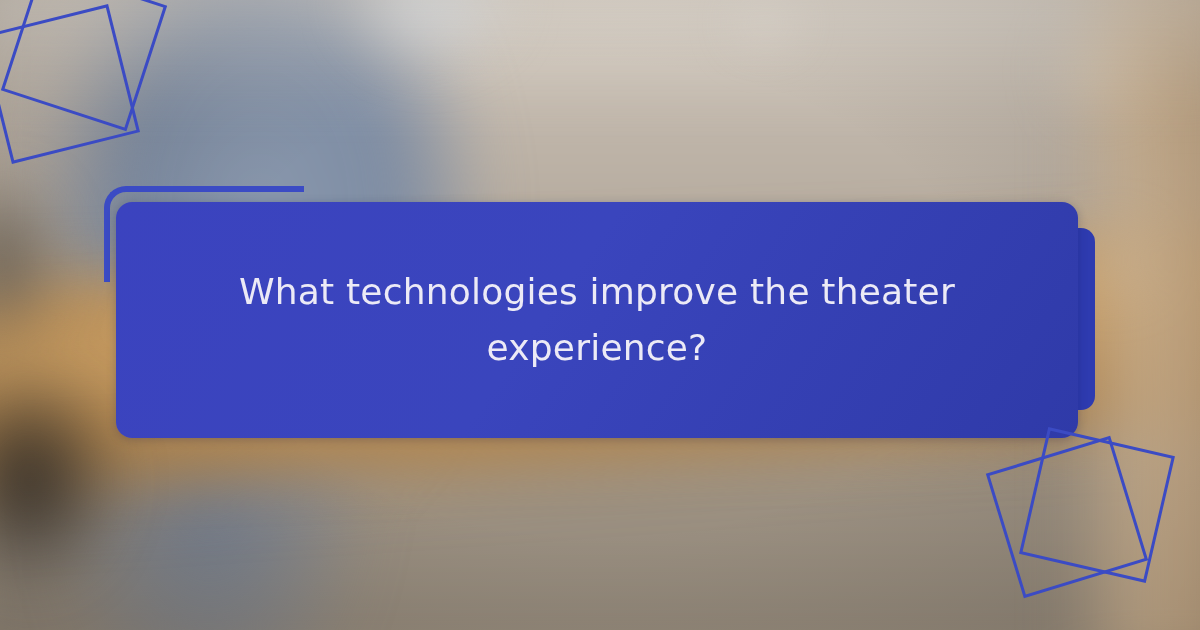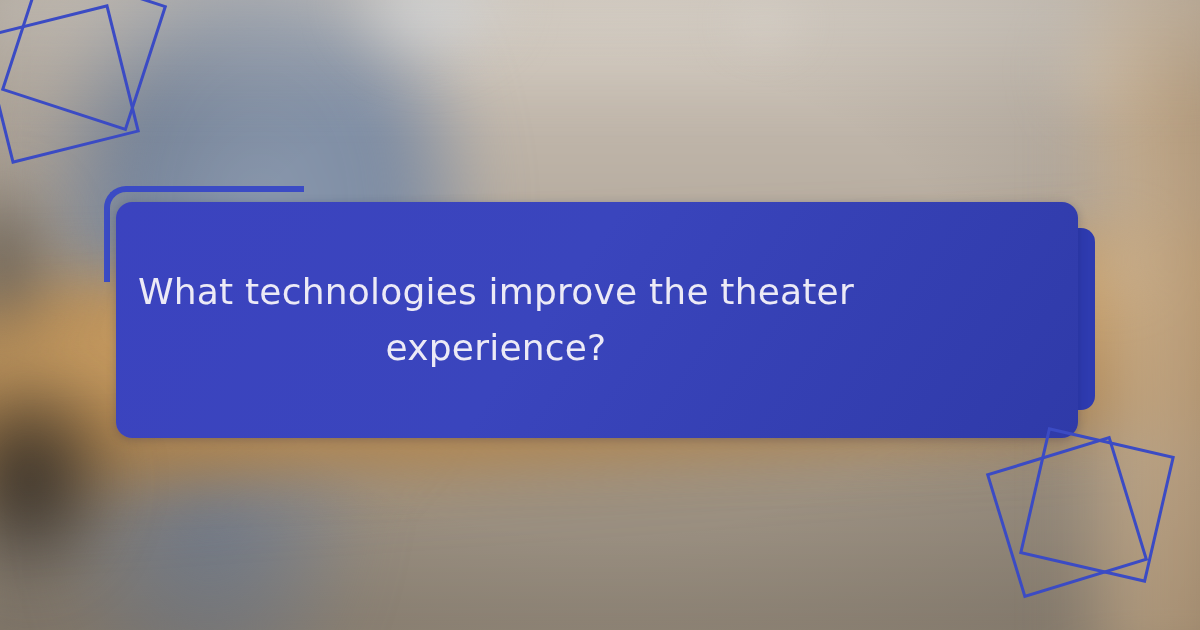--- a/index.html
+++ b/index.html
@@ -125,21 +125,21 @@
   .card-main {
     position: absolute;
     left: 116px;
     top: 202px;
     width: 962px;
     height: 236px;
     border-radius: 16px;
     background: linear-gradient(125deg, #3b43bf 0%, #3a45bd 45%, #2f3aa8 100%);
     display: flex;
     align-items: center;
-    justify-content: flex-start;
+    justify-content: center;
     box-shadow: 0 2px 10px rgba(20,24,70,.25);
   }
   .card-title {
     width: 760px;
     text-align: center;
     color: #eceaf6;
     font-size: 36px;
     line-height: 1.55;
     font-weight: 400;
     letter-spacing: .2px;

